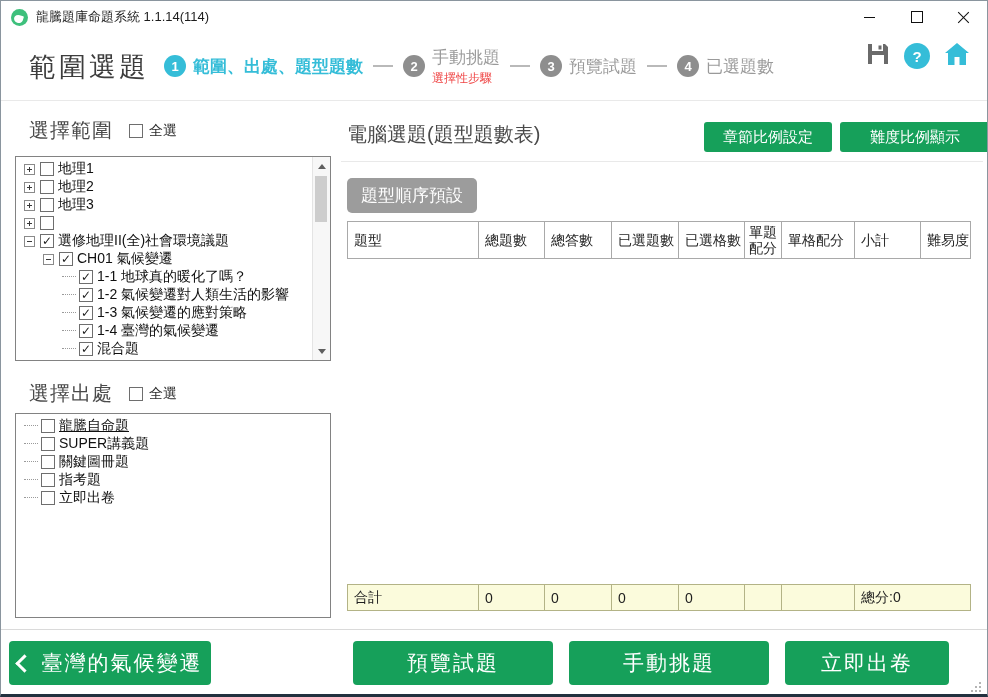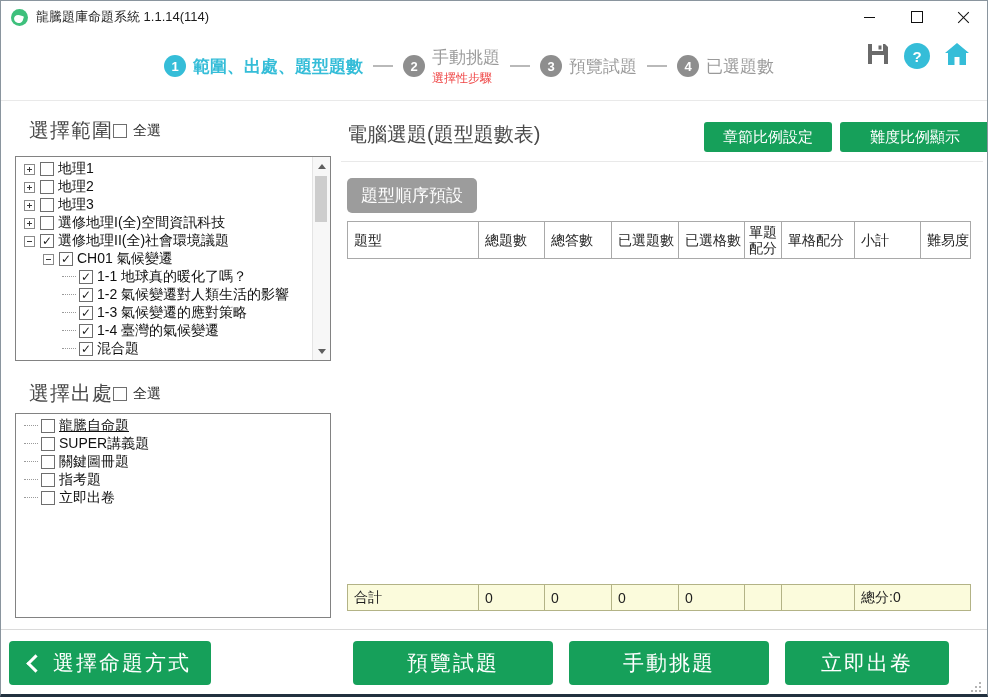--- a/index.html
+++ b/index.html
@@ -30,21 +30,21 @@
   .step-text{margin-left:7px;display:flex;flex-direction:column;}
   .step-label{font-size:17px;color:#9a9a9a;white-space:nowrap;}
   .step.active .step-label{color:#35bdd8;font-weight:bold;}
   .step-sub{font-size:12px;color:#ef4444;margin-top:1px;}
   .step-dash{width:20px;height:2px;background:#b9b9b9;margin:0 10px;flex:none;}
   .header-icons{position:absolute;right:16px;top:40px;display:flex;gap:13px;align-items:center;}
   .icon-btn{cursor:default;}
   .help-circle{width:26px;height:26px;border-radius:50%;background:#35bdd8;color:#fff;font-size:15px;font-weight:bold;display:flex;align-items:center;justify-content:center;}
   .sep-h{position:absolute;left:0;width:100%;height:1px;background:#e9e9e9;}
   
-  .section-head{position:absolute;left:28px;display:flex;align-items:center;}
+  .section-head{position:absolute;left:28px;display:flex;align-items:center;gap:16px;}
   .section-title{font-size:20px;color:#4a4a4a;letter-spacing:1px;}
   .selectall{display:flex;align-items:center;gap:6px;font-size:14px;color:#2c2c2c;}
   .cbx{width:14px;height:14px;border:1px solid #6e6e6e;background:#fff;box-sizing:border-box;display:inline-flex;align-items:center;justify-content:center;font-size:12px;line-height:12px;font-weight:bold;color:#1a1a1a;flex:none;}
   .listbox{position:absolute;left:14px;width:316px;height:205px;border:1px solid #828282;background:#fff;box-sizing:border-box;}
   .list-inner{position:absolute;left:2px;top:3px;right:19px;bottom:2px;overflow:hidden;}
   .tree-row{display:flex;align-items:center;height:18px;font-size:14px;color:#101010;white-space:nowrap;}
   .expander{width:9px;height:9px;border:1px solid #8a8a8a;background:#fff;position:relative;margin-right:5px;flex:none;box-sizing:content-box;}
   .expander::before{content:"";position:absolute;left:2px;top:4px;width:5px;height:1px;background:#3a3a3a;}
   .expander.plus::after{content:"";position:absolute;left:4px;top:2px;width:1px;height:5px;background:#3a3a3a;}
   .stub{width:14px;height:1px;border-top:1px dotted #9a9a9a;margin-right:3px;flex:none;}
@@ -87,20 +87,21 @@
         </div>
       <div class="win-btn">
           <span class="glyph-max"></span>
         </div>
       <div class="win-btn">
           <span class="glyph-close"></span>
         </div>
     </div>
   </div>
 
+  <div class="page-title">範圍選題</div>
 
   <div class="steps">
     <div class="step active">
       <span class="step-circle">1</span>
       <span class="step-text">
           <span class="step-label">範圍、出處、題型題數</span>
         </span>
     </div>
     <span class="step-dash"></span>
     <div class="step">
@@ -167,21 +168,20 @@
           <span class="tree-label">地理2</span>
         </div>
         <div class="tree-row" style="padding-left: 6px;">
           <span class="expander plus"></span>
           <span class="cbx"></span>
           <span class="tree-label">地理3</span>
         </div>
         <div class="tree-row" style="padding-left: 6px;">
           <span class="expander plus"></span>
           <span class="cbx"></span>
-          <span class="tree-label">選修地理I(全)空間資訊科技</span>
         </div>
         <div class="tree-row" style="padding-left: 6px;">
           <span class="expander minus"></span>
           <span class="cbx checked">✓</span>
           <span class="tree-label">選修地理II(全)社會環境議題</span>
         </div>
         <div class="tree-row" style="padding-left: 25px;">
           <span class="expander minus"></span>
           <span class="cbx checked">✓</span>
           <span class="tree-label">CH01 氣候變遷</span>
@@ -289,21 +289,21 @@
     <div class="td w5">0</div>
     <div class="td w6"></div>
     <div class="td w7"></div>
     <div class="td wtot">總分:0</div>
   </div>
 
   <div class="sep-h" style="top:628px;background:#dadada"></div>
 
   <div class="btn-big" style="left:8px;width:202px">
     <span class="chev"></span>
-    <span>選擇命題方式</span>
+    <span>臺灣的氣候變遷</span>
   </div>
   <div class="btn-big" style="left:352px;width:200px">
     <span>預覽試題</span>
   </div>
   <div class="btn-big" style="left:568px;width:200px">
     <span>手動挑題</span>
   </div>
   <div class="btn-big" style="left:784px;width:164px">
     <span>立即出卷</span>
   </div>

